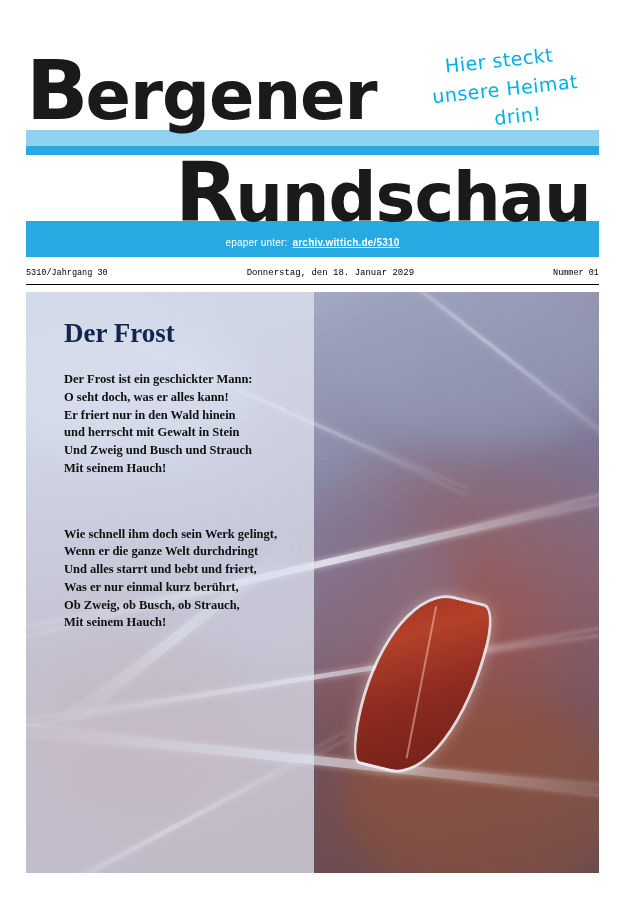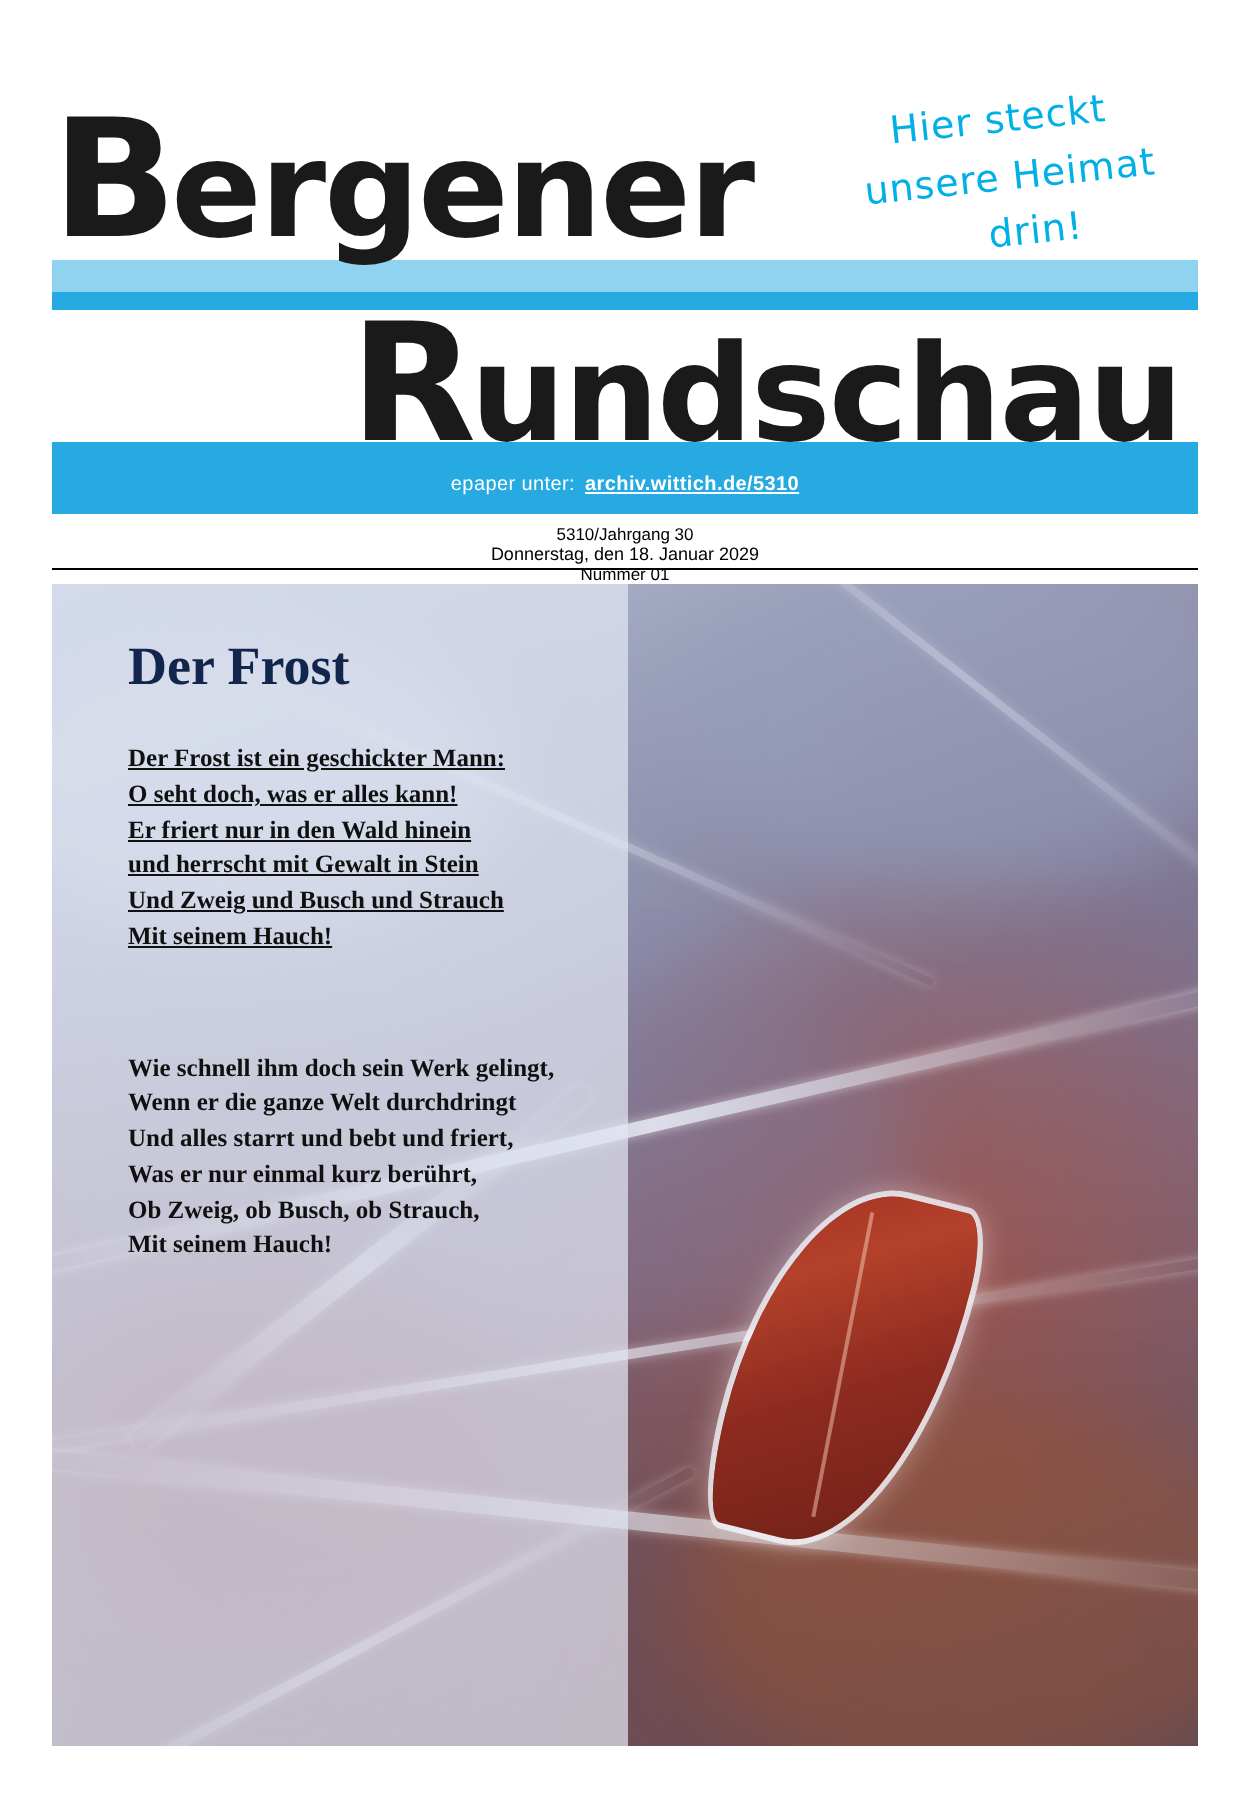--- a/index.html
+++ b/index.html
@@ -128,25 +128,24 @@
   
   .issue-line {
     position: absolute;
     left: 26px;
     right: 26px;
     top: 262px;
     height: 22px;
     display: flex;
     align-items: center;
     justify-content: space-between;
-    font-family: Liberation Sans, sans-serif;
+    font-family: Liberation Mono, monospace;
     font-size: 8.5px;
     color: #000000;
     border-bottom: 1px solid #000000;
-    flex-direction: column;
   }
   .issue-line .center {
     font-size: 9px;
   }
 
   
   .photo {
     position: absolute;
     left: 26px;
     right: 26px;
@@ -300,21 +299,21 @@
       <div class="branch br2"></div>
       <div class="branch br7"></div>
       <div class="branch br3"></div>
       <div class="branch br5"></div>
 
       <div class="leaf"></div>
     </div>
 
     <div class="poem">
       <div class="poem-title">Der Frost</div>
-      <div class="poem-stanza" style="white-space: pre-line; text-decoration: underline;">Der Frost ist ein geschickter Mann:
+      <div class="poem-stanza" style="white-space: pre-line;">Der Frost ist ein geschickter Mann:
 O seht doch, was er alles kann!
 Er friert nur in den Wald hinein
 und herrscht mit Gewalt in Stein
 Und Zweig und Busch und Strauch
 Mit seinem Hauch!</div>
       <div class="poem-stanza" style="white-space: pre-line; margin-top: 48px;">Wie schnell ihm doch sein Werk gelingt,
 Wenn er die ganze Welt durchdringt
 Und alles starrt und bebt und friert,
 Was er nur einmal kurz berührt,
 Ob Zweig, ob Busch, ob Strauch,

